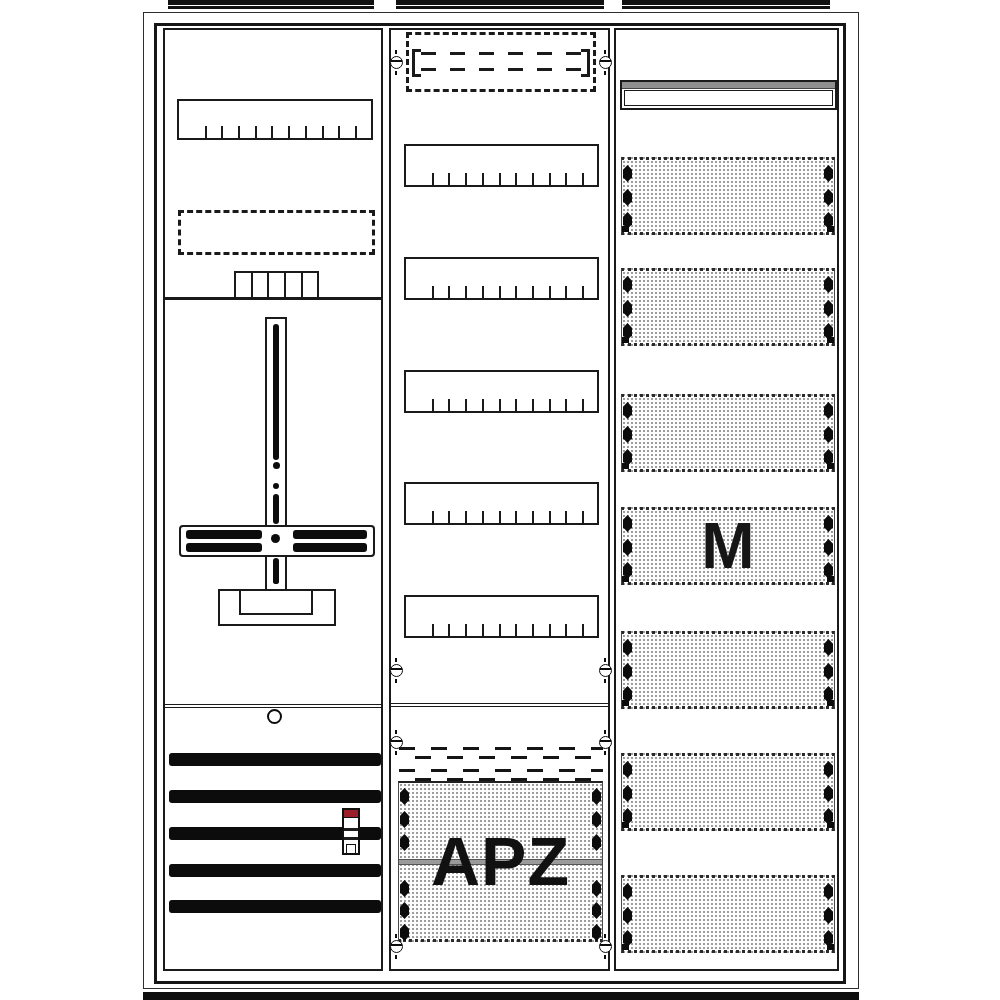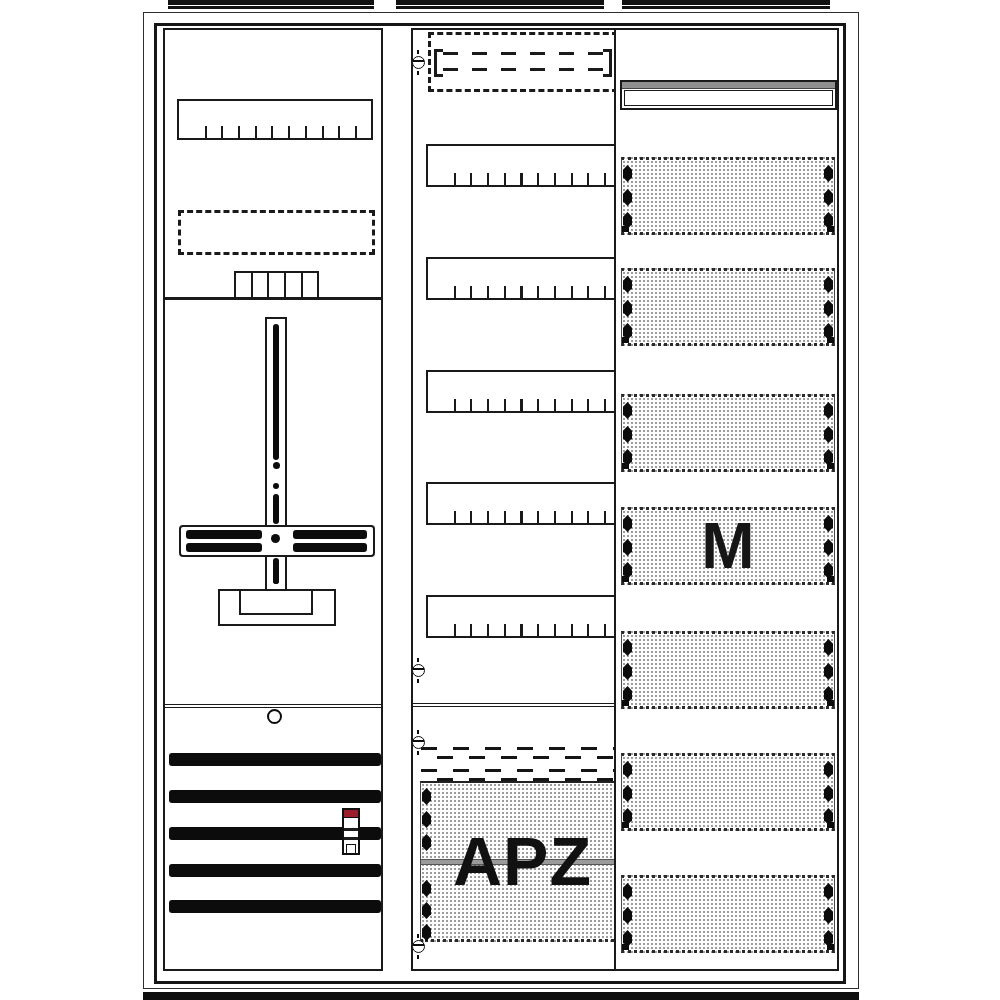--- a/index.html
+++ b/index.html
@@ -111,21 +111,21 @@
       <div class="abs busbar" style="left: 4px; top: 834px; width: 212px; height: 13px;"></div>
       <div class="abs busbar" style="left: 4px; top: 870px; width: 212px; height: 13px;"></div>
       <div class="abs device" style="left:177px;top:778px;width:18px;height:47px">
       <div class="device-cap" style="width:100%;height:7px"></div>
       <div class="abs device-line" style="left:0;top:18px;width:100%;height:3px"></div>
       <div class="abs device-line" style="left:0;top:27px;width:100%;height:3px"></div>
       <div class="abs device-tab" style="left:2px;top:34px;width:10px;height:10px"></div>
     </div>
     </div>
 
-  <div class="abs col" style="left:411px;top:28px;width:221px;height:943px">
+  <div class="abs col" style="left:389px;top:28px;width:221px;height:943px">
     <div class="abs dashed-rect" style="left:15px;top:2px;width:190px;height:60px;position:absolute">
       <div class="abs dash-line" style="left:12px;top:17px;width:162px;height:3px"></div>
       <div class="abs dash-line" style="left:12px;top:33px;width:162px;height:3px"></div>
       <div class="abs bracket-l" style="left:3px;top:14px;width:9px;height:28px"></div>
       <div class="abs bracket-r" style="right:3px;top:14px;width:9px;height:28px"></div>
     </div>
 
     <div class="abs sep-double" style="left:0;top:673px;width:100%;height:4px"></div>
 
     <div class="abs dash-row" style="left:8px;top:717px;width:204px;height:12px"></div>

